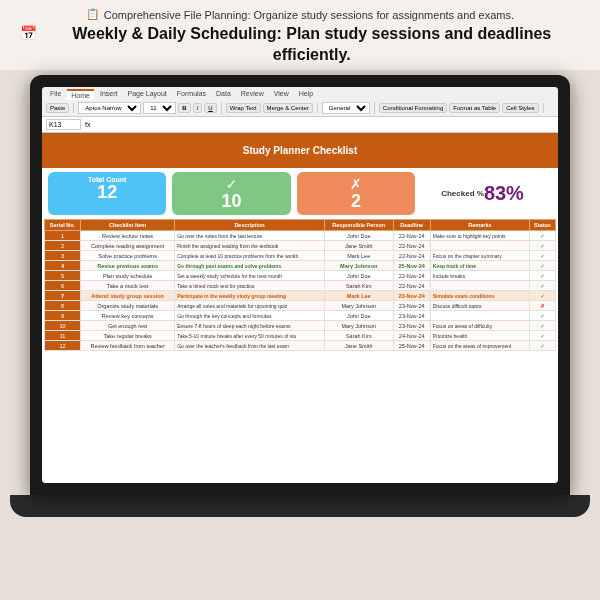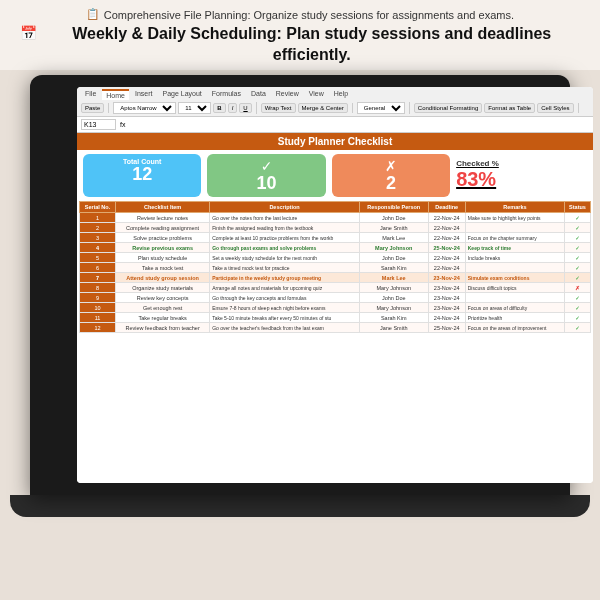--- a/index.html
+++ b/index.html
@@ -61,21 +61,20 @@
     }
 
     .laptop-screen {
       width: 100%;
       height: 100%;
       background: #fff;
       border-radius: 4px;
       overflow: hidden;
       display: flex;
       flex-direction: column;
-      margin-left: 35px;
     }
 
     .laptop-base {
       width: 580px;
       height: 22px;
       background: #2a2a2a;
       border-radius: 0 0 16px 16px;
       margin: 0 auto;
     }
 
@@ -160,21 +159,21 @@
       overflow: hidden;
       background: #fff;
     }
 
     .sheet-title-row {
       background: #c55a11;
       text-align: center;
       color: white;
       font-weight: bold;
       font-size: 10px;
-      padding: 3px;
+      padding: 12px;
     }
 
     .stats-row {
       display: flex;
       align-items: stretch;
       padding: 4px 6px;
       gap: 6px;
       background: #fff;
     }
 
@@ -212,37 +211,36 @@
     }
 
     .stat-icon {
       font-size: 14px;
     }
 
     .checked-pct {
       flex: 1.2;
       text-align: right;
       display: flex;
-      flex-direction: column;
+      flex-direction: row;
       justify-content: center;
-      align-items: flex-start;
+      align-items: center;
       padding-right: 8px;
-      text-decoration: underline;
     }
 
     .checked-label {
       font-size: 8px;
       font-weight: bold;
       color: #333;
     }
 
     .checked-value {
       font-size: 20px;
       font-weight: bold;
-      color: #ef4444;
+      color: #701a75;
     }
 
     
     .data-table {
       width: 100%;
       border-collapse: collapse;
       font-size: 5.5px;
     }
 
     .data-table th {

